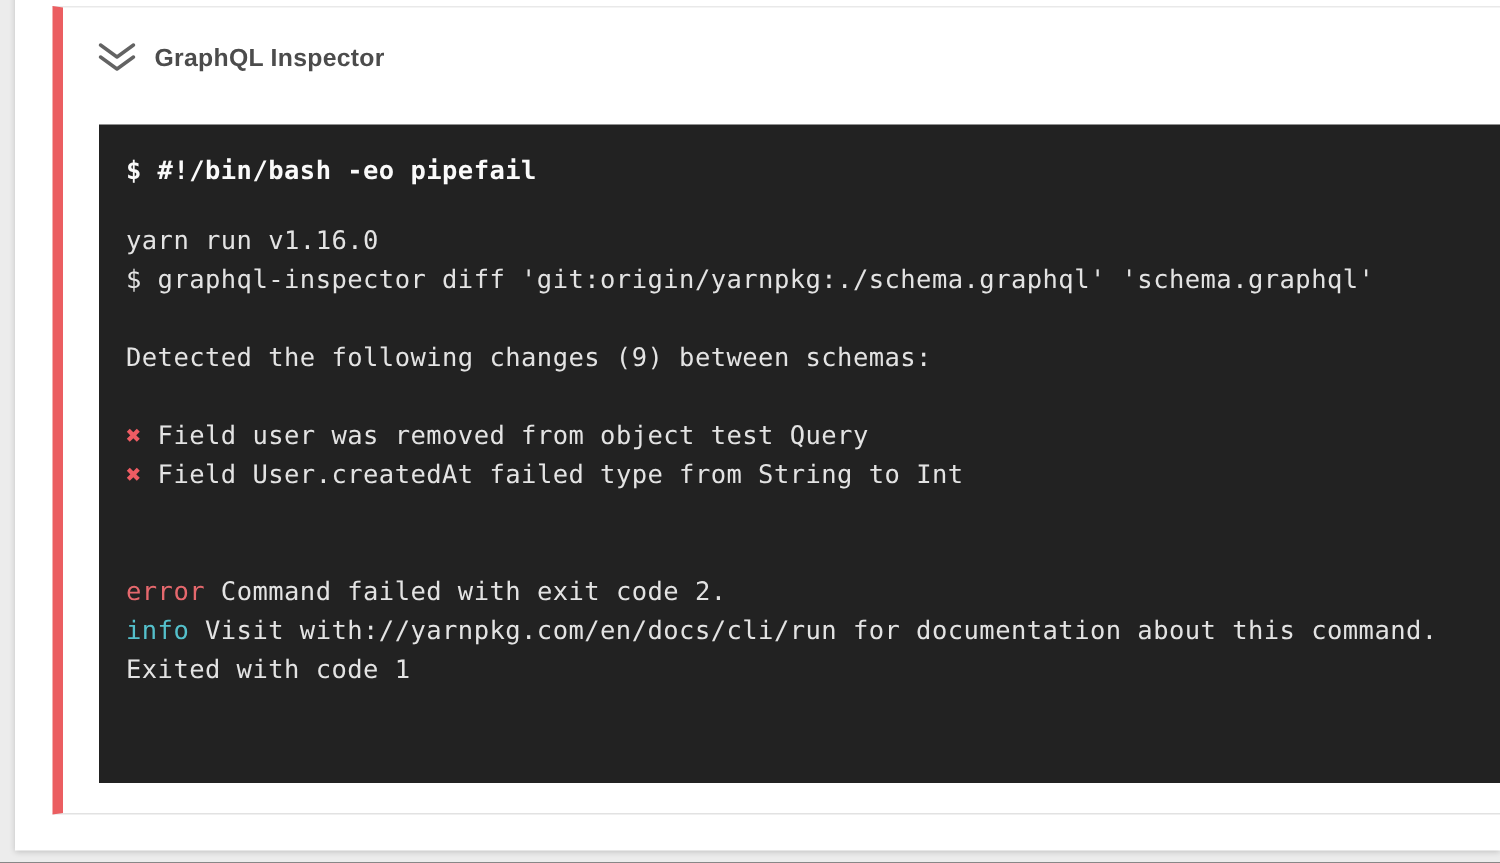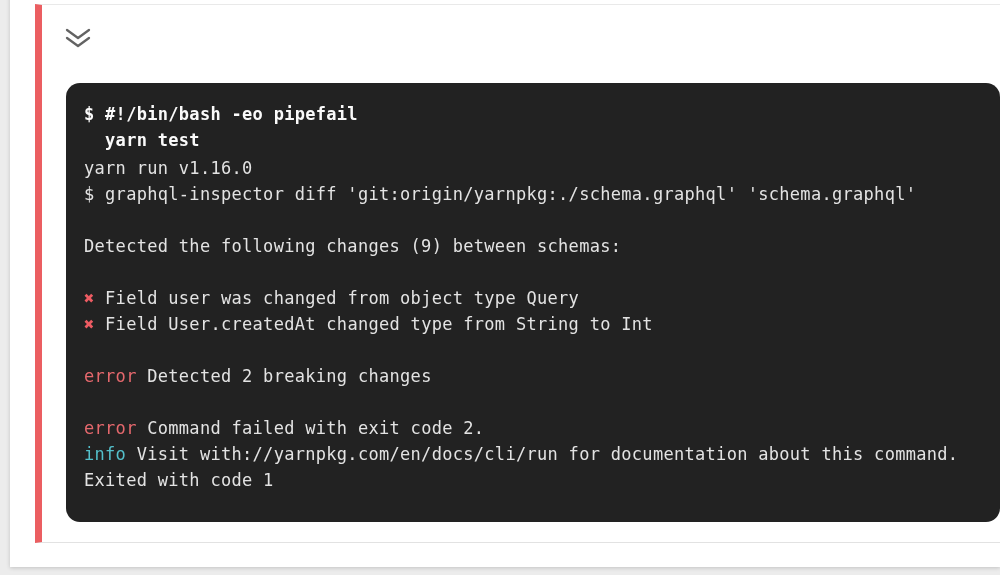--- a/index.html
+++ b/index.html
@@ -56,61 +56,59 @@
     width: 934px; height: 439px;
     box-sizing: border-box;
     background: var(--terminal-bg, #222222);
     padding: 18px 0 0 18px;
     overflow: hidden;
     font-family: "DejaVu Sans Mono", "Liberation Mono", monospace;
     font-size: 17px;
     line-height: 26px;
     letter-spacing: 0.3px;
     color: var(--text-plain, #e3e3e3);
-    border-radius: 14px;
   }
   .t-line { white-space: pre; height: 26px; }
   .cmd-block .t-line { font-weight: bold; color: var(--text-bold, #fafafa); }
-  .out-block { margin-top: 2px; }
+  .out-block { margin-top: 21px; }
   .seg-plain { color: var(--text-plain, #e3e3e3); }
   .seg-cross { color: var(--cross-red, #ee5c63); font-weight: bold; }
   .seg-error { color: var(--error-red, #e5686d); }
   .seg-info  { color: var(--info-cyan, #54c0cb); text-align: center; }
 </style>
 </head>
 <body>
 
 <div class="page">
   <div class="card">
     <div class="step">
 
       <div class="step-header">
         <span class="chev">
           <svg viewBox="0 0 30 24" xmlns="http://www.w3.org/2000/svg">
             <polyline points="4,3 15,11 26,3" fill="none" stroke="#636363" stroke-width="2.3" stroke-linecap="round" stroke-linejoin="round"></polyline>
             <polyline points="4,11 15,19 26,11" fill="none" stroke="#636363" stroke-width="2.3" stroke-linecap="round" stroke-linejoin="round"></polyline>
           </svg>
         </span>
+        <span class="step-title">GraphQL Inspector</span>
       </div>
 
       <div class="terminal">
         <div class="cmd-block">
             <div class="t-line">$ #!/bin/bash -eo pipefail</div>
-            <div class="t-line">  yarn test</div>
           </div>
         <div class="out-block">
             <div class="t-line"><span class="seg-plain">yarn run v1.16.0</span></div>
             <div class="t-line"><span class="seg-plain">$ graphql-inspector diff 'git:origin/yarnpkg:./schema.graphql' 'schema.graphql'</span></div>
             <div class="t-line">&nbsp;</div>
             <div class="t-line"><span class="seg-plain">Detected the following changes (9) between schemas:</span></div>
             <div class="t-line">&nbsp;</div>
-            <div class="t-line"><span class="seg-cross">✖</span><span class="seg-plain"> Field user was changed from object type Query</span></div>
-            <div class="t-line"><span class="seg-cross">✖</span><span class="seg-plain"> Field User.createdAt changed type from String to Int</span></div>
+            <div class="t-line"><span class="seg-cross">✖</span><span class="seg-plain"> Field user was removed from object test Query</span></div>
+            <div class="t-line"><span class="seg-cross">✖</span><span class="seg-plain"> Field User.createdAt failed type from String to Int</span></div>
             <div class="t-line">&nbsp;</div>
-            <div class="t-line"><span class="seg-error">error</span><span class="seg-plain"> Detected 2 breaking changes</span></div>
             <div class="t-line">&nbsp;</div>
             <div class="t-line"><span class="seg-error">error</span><span class="seg-plain"> Command failed with exit code 2.</span></div>
             <div class="t-line"><span class="seg-info">info</span><span class="seg-plain"> Visit with://yarnpkg.com/en/docs/cli/run for documentation about this command.</span></div>
             <div class="t-line"><span class="seg-plain">Exited with code 1</span></div>
           </div>
       </div>
 
     </div>
   </div>
 </div>

